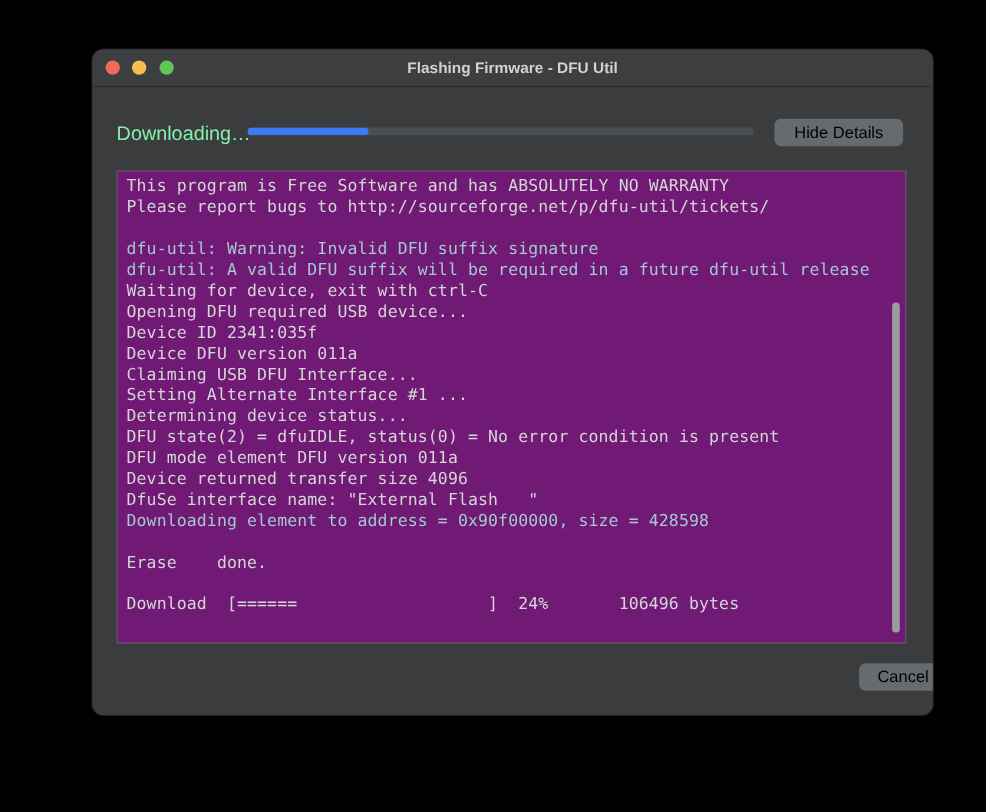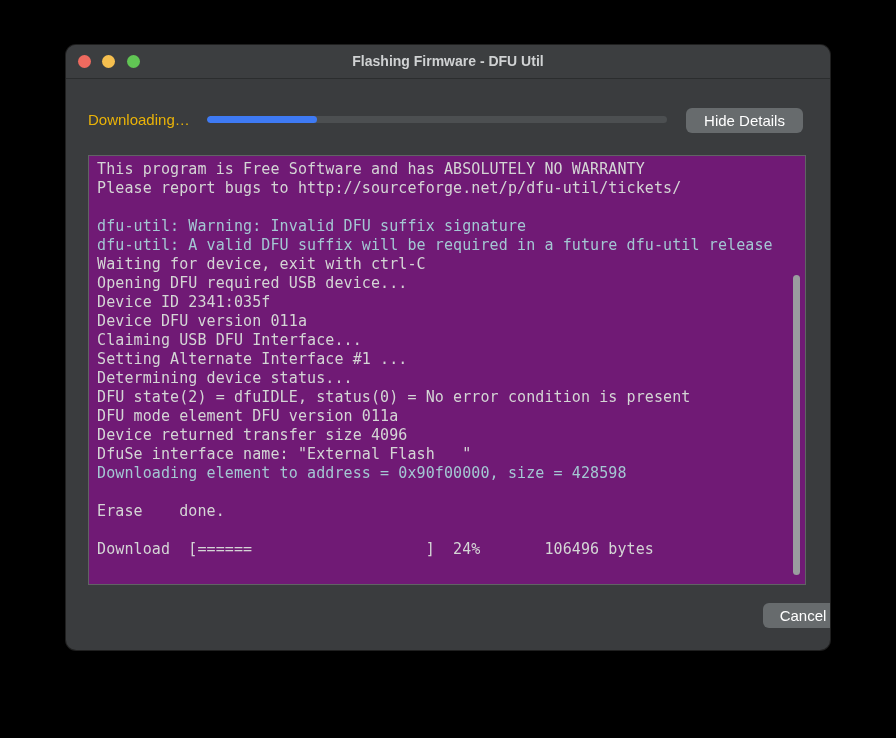--- a/index.html
+++ b/index.html
@@ -8,21 +8,21 @@
     width: 896px;
     height: 738px;
     background: #000000;
     overflow: hidden;
     font-family: "Liberation Sans", sans-serif;
   }
   .stage { position: relative; width: 896px; height: 738px; }
 
   .window {
     position: absolute;
-    left: 66px; top: 45px;
+    left: 84px; top: 45px;
     width: 764px; height: 605px;
     background: #3a3c3e;
     border-radius: 10px;
     box-shadow: 0 0 0 1px rgba(255,255,255,0.12), 0 22px 60px rgba(0,0,0,0.65);
     overflow: hidden;
   }
 
   .titlebar {
     position: absolute;
     left: 0; top: 0; right: 0;
@@ -45,43 +45,43 @@
     width: 13px; height: 13px;
     border-radius: 50%;
   }
   .tl.red    { left: 12px; background: var(--traffic-red); }
   .tl.yellow { left: 36px; background: var(--traffic-yellow); }
   .tl.green  { left: 61px; background: var(--traffic-green); }
 
   .progress-label {
     position: absolute;
     left: 22px; top: 66px;
-    font-size: 15px;
-    color: #eab308;
+    font-size: 18px;
+    color: #86efac;
   }
   .bar {
     position: absolute;
     left: 141px; top: 71px;
     width: 460px; height: 7px;
     background: #4c4f51;
     border-radius: 3.5px;
     overflow: hidden;
   }
   .bar .fill {
     height: 100%;
     background: var(--accent-blue);
     border-radius: 3.5px;
   }
 
   .btn {
     position: absolute;
     background: #676b6d;
     border: none;
     border-radius: 6px;
-    color: #ffffff;
+    color: #000000;
     font-family: "Liberation Sans", sans-serif;
     font-size: 15px;
     padding: 0;
     cursor: pointer;
   }
   .btn-hide { left: 620px; top: 63px; width: 117px; height: 25px; }
   .btn-cancel { left: 658px; top: 558px; width: 80px; height: 25px; margin-left: 39px; }
 
   .logbox {
     position: absolute;

